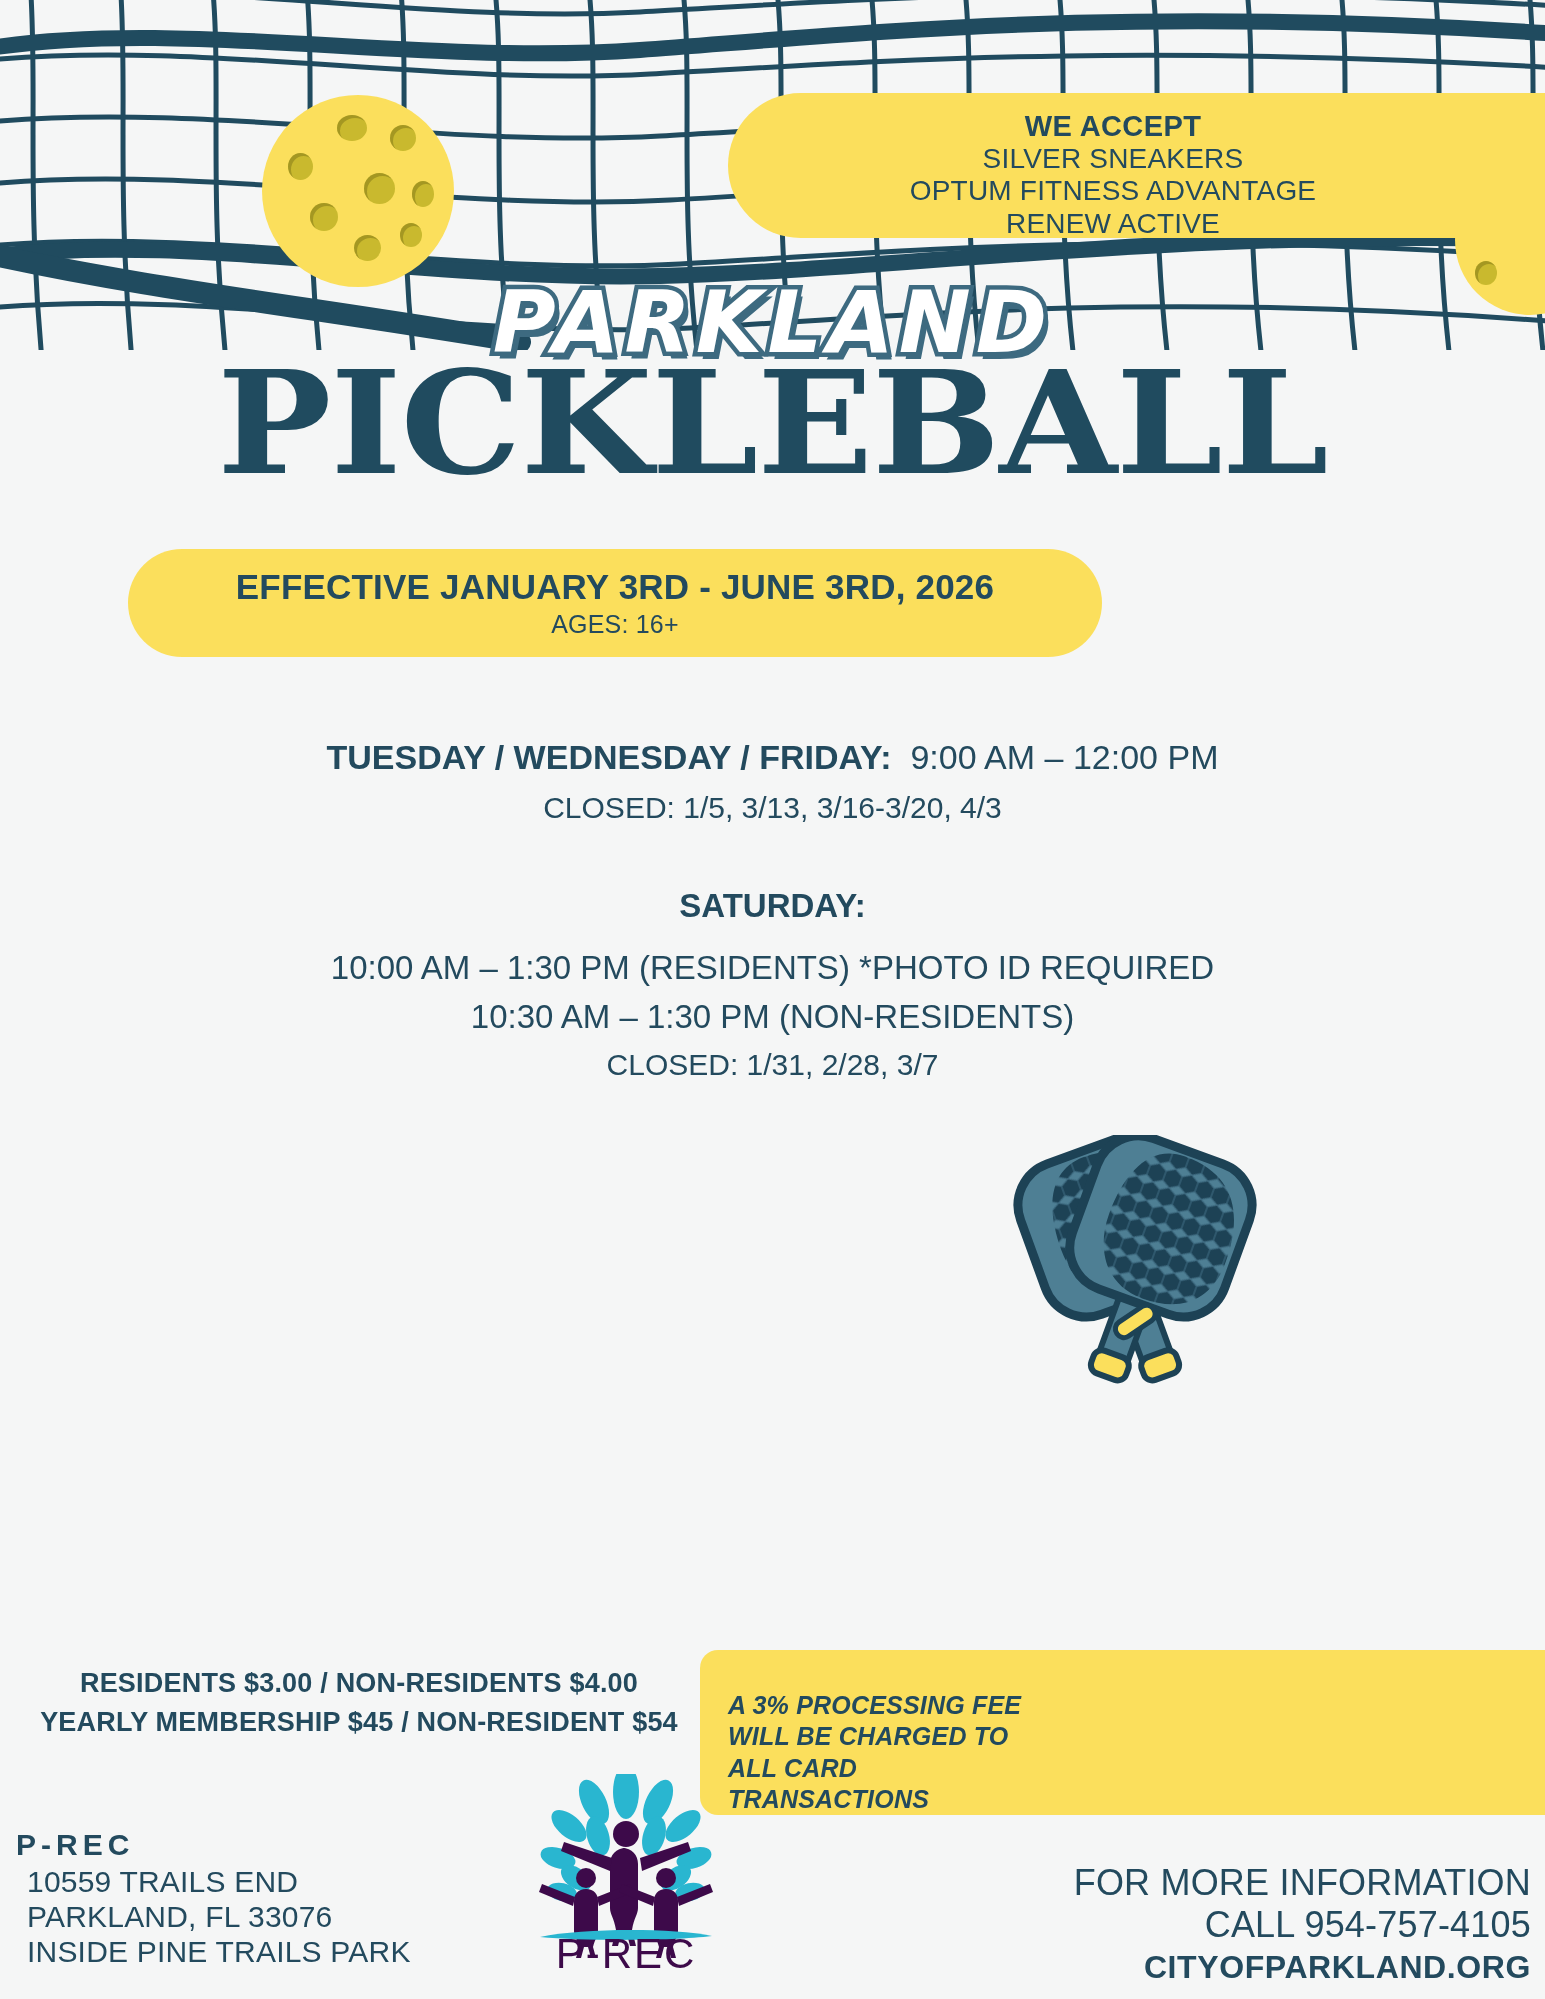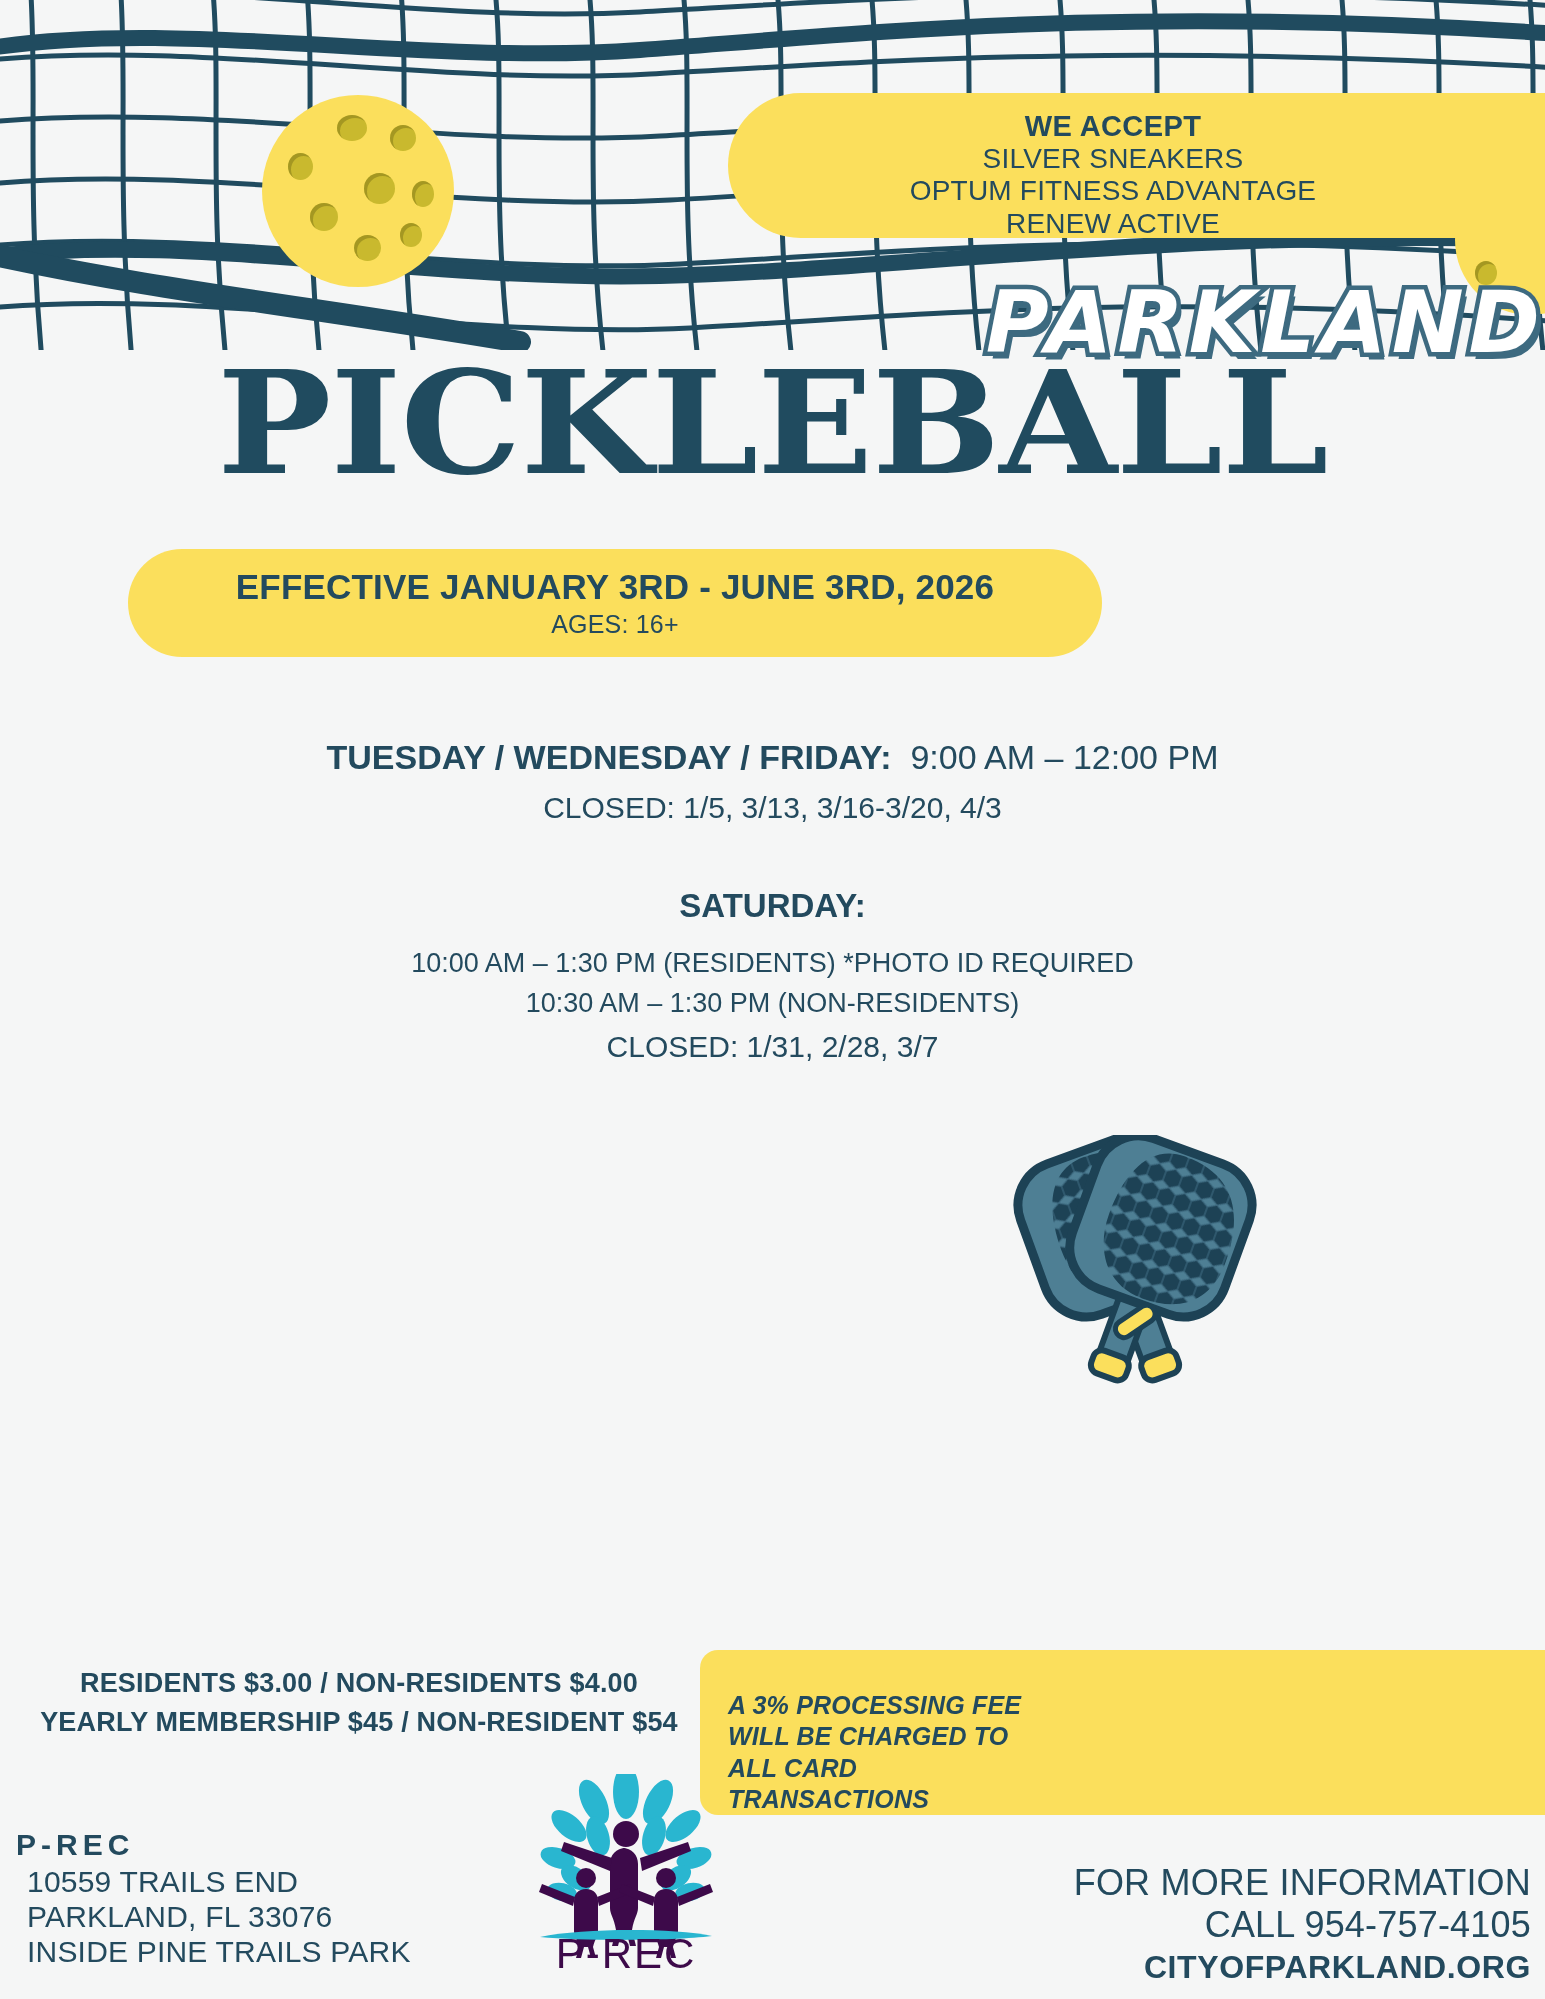--- a/index.html
+++ b/index.html
@@ -28,21 +28,21 @@
     position:absolute;left:728px;top:93px;width:860px;height:145px;
     background:#fbdf5c;border-radius:80px 0 0 80px;
     display:flex;flex-direction:column;align-items:center;justify-content:center;
     padding-right:90px;box-sizing:border-box;
   }
   .badge-accept .l1{font-weight:bold;font-size:29px;letter-spacing:.4px;line-height:1.12;margin-top:20px;}
   .badge-accept .l2,.badge-accept .l3,.badge-accept .l4{font-size:28px;line-height:1.17;letter-spacing:.2px;}
 
   
   .title-parkland{
-    position:absolute;left:0;top:272px;width:1545px;text-align:right;
+    position:absolute;left:0;top:272px;width:1545px;text-align:center;
     font-family:"DejaVu Sans", sans-serif;
     font-weight:bold;font-style:italic;font-size:86px;letter-spacing:5px;
     color:#ffffff;
     -webkit-text-stroke:9px #3d6a80;
     paint-order:stroke fill;
     text-shadow:5px 7px 0 #3d6a80;
     z-index:4;
   }
   .title-parkland span{position:relative;}
   .title-pickleball{
@@ -62,21 +62,21 @@
   }
   .date-pill .d1{font-weight:bold;font-size:35px;letter-spacing:.2px;line-height:1.22;}
   .date-pill .d2{font-size:25px;letter-spacing:.2px;line-height:1.25;}
 
   
   .schedule{position:absolute;left:0;top:735px;width:1545px;text-align:center;}
   .sched-line1{font-size:34px;line-height:1.35;margin-bottom:6px;}
   .sched-line1 b{font-weight:bold;}
   .sched-sub{font-size:30px;line-height:1.4;}
   .sat-title{font-size:33px;font-weight:bold;margin-top:58px;margin-bottom:18px;}
-  .sat-line{font-size:27px;line-height:1.5;}
+  .sat-line{font-size:33px;line-height:1.5;}
   .sat-closed{font-size:30px;margin-top:6px;}
 
   
   .paddles{position:absolute;left:985px;top:1135px;width:300px;height:260px;z-index:3;}
 
   
   .pricing{position:absolute;left:0px;top:1664px;width:718px;text-align:center;}
   .pricing div{font-weight:bold;font-size:27px;line-height:1.45;letter-spacing:.2px;}
 
   

